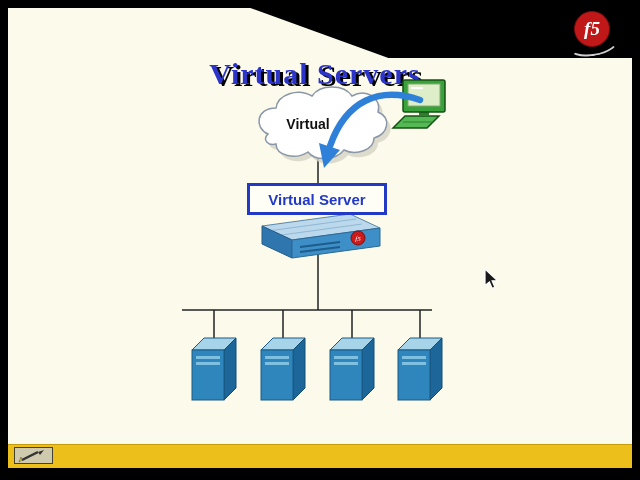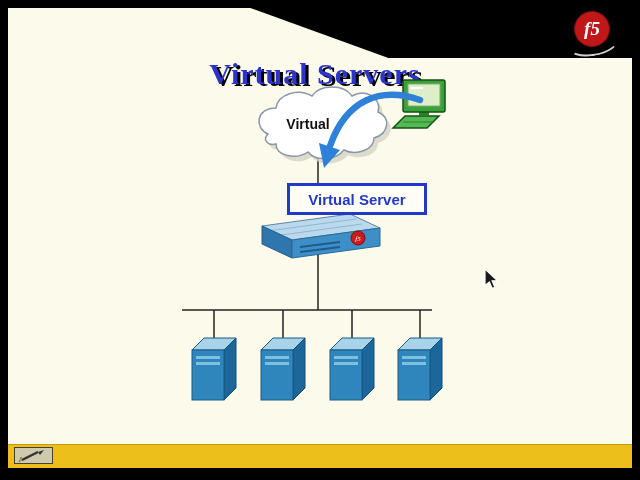--- a/index.html
+++ b/index.html
@@ -54,21 +54,20 @@
   .internet-label{
     position:absolute;left:258px;top:116px;width:100px;
     text-align:center;font-weight:bold;font-size:14px;color:#111;
     z-index:3;
   }
   .vs-box{
     position:absolute;left:247px;top:183px;width:134px;height:26px;
     background:#fffef6;border:3px solid var(--box-blue);
     display:flex;align-items:center;justify-content:center;
     z-index:3;
-    margin-left:40px;
   }
   .vs-box span{
     font-weight:bold;font-size:15px;color:var(--box-blue);
   }
   .bottom-bar{
     position:absolute;left:8px;top:444px;width:624px;height:23px;
     background:var(--toolbar-gold);
     border-top:1px solid #c79a08;
     z-index:4;
   }

